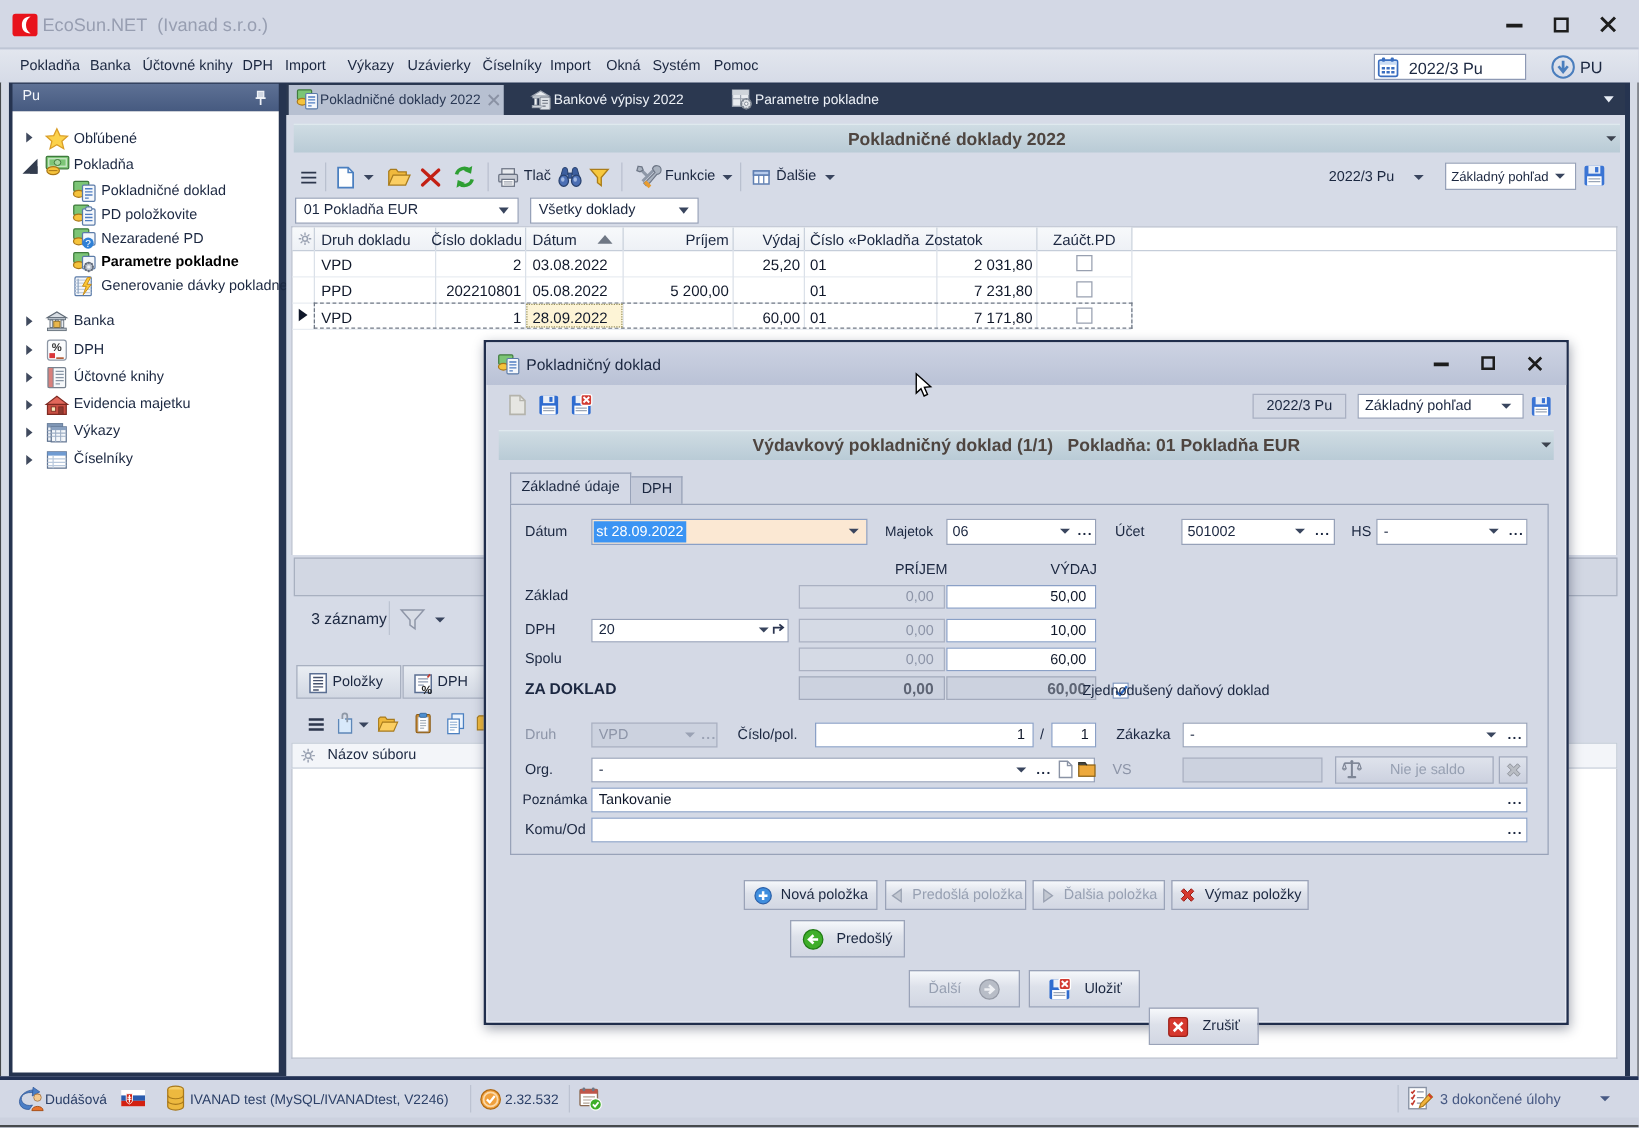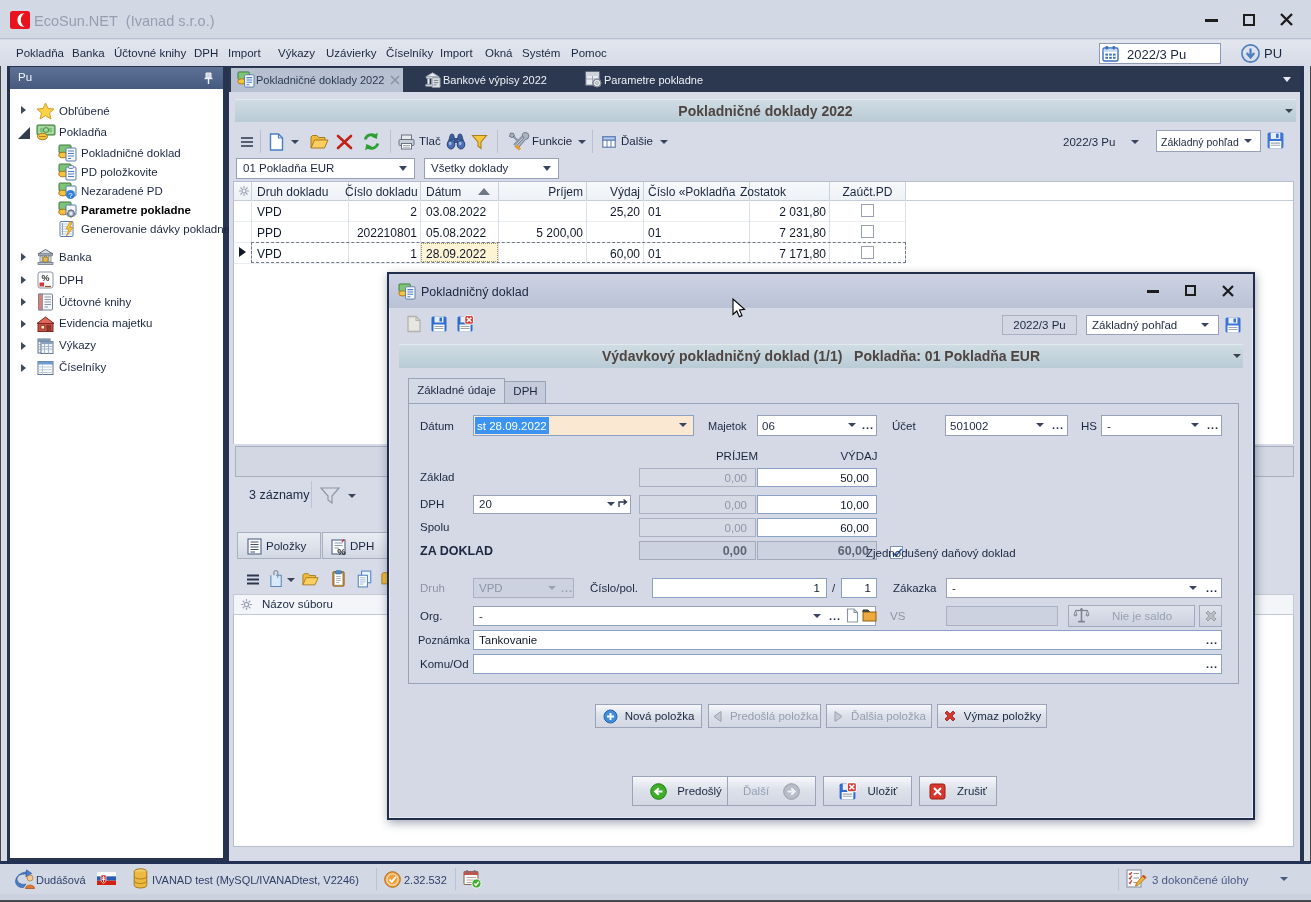--- a/index.html
+++ b/index.html
@@ -608,38 +608,38 @@
 <div class="btn" style="left:708px;top:704px;width:113px;height:24px;color:#97a0b2"><svg width="13" height="13" viewBox="0 0 13 13" style="position:static;margin-right:6px">
       <path d="M10 1.5 L3 6.5 L10 11.5 Z" fill="#c3c8d2" stroke="#9aa2b2"></path>
     </svg>Predošlá položka</div>
 <div class="btn" style="left:826px;top:704px;width:106px;height:24px;color:#97a0b2"><svg width="13" height="13" viewBox="0 0 13 13" style="position:static;margin-right:6px">
       <path d="M3 1.5 L10 6.5 L3 11.5 Z" fill="#c3c8d2" stroke="#9aa2b2"></path>
     </svg>Ďalšia položka</div>
 <div class="btn" style="left:937px;top:704px;width:110px;height:24px"><svg width="14" height="14" viewBox="0 0 14 14" style="position:static;margin-right:7px">
       <path d="M2 4 L4 2 L7 5 L10 2 L12 4 L9 7 L12 10 L10 12 L7 9 L4 12 L2 10 L5 7 Z" fill="#d6382e" stroke="#9c1f17" stroke-width=".8"></path>
     </svg>Výmaz položky</div>
 
-<div class="btn" style="left:632px;top:776px;width:108px;height:30px"><svg width="17" height="17" viewBox="0 0 17 17" style="position:static;margin-right:10px">
+<div class="btn" style="left:632px;top:736px;width:92px;height:30px"><svg width="17" height="17" viewBox="0 0 17 17" style="position:static;margin-right:10px">
       <circle cx="8.5" cy="8.5" r="7.8" fill="#3fae2a" stroke="#1f7a12"></circle>
       <path d="M12.5 8.5 H6 M8.8 5.2 L5.2 8.5 L8.8 11.8" stroke="#fff" stroke-width="2" fill="none"></path>
     </svg>Predošlý</div>
 <div class="btn" style="left:727px;top:776px;width:89px;height:30px;color:#97a0b2">Ďalší<svg width="17" height="17" viewBox="0 0 17 17" style="position:static;margin-left:14px">
       <circle cx="8.5" cy="8.5" r="7.8" fill="#b8bdc7" stroke="#959aa6"></circle>
       <path d="M4.5 8.5 H11 M8.2 5.2 L11.8 8.5 L8.2 11.8" stroke="#eef0f4" stroke-width="2" fill="none"></path>
     </svg></div>
 <div class="btn" style="left:823px;top:776px;width:89px;height:30px"><svg width="19" height="19" viewBox="0 0 18 18" style="position:static;margin-right:11px">
       <rect x="1.5" y="1.5" width="15" height="15" rx="1.5" fill="#2f6cd0"></rect>
       <rect x="4.5" y="1.5" width="9" height="6" fill="#e9eef6"></rect>
       <rect x="9.5" y="2.5" width="2.5" height="4" fill="#2f6cd0"></rect>
       <rect x="3.5" y="9.5" width="11" height="7" fill="#fff"></rect>
       <path d="M4.5 11.5 H13.5 M4.5 13.5 H13.5" stroke="#9aa6b8" stroke-width="1"></path>
       <rect x="8.8" y="0.6" width="8.6" height="8.6" rx="1.6" fill="#d23a32" stroke="#fff" stroke-width="1"></rect>
       <path d="M10.8 2.6 L15.4 7 M15.4 2.6 L10.8 7" stroke="#fff" stroke-width="1.5"></path>
     </svg>Uložiť</div>
-<div class="btn" style="left:919px;top:776px;width:78px;height:30px"><svg width="17" height="17" viewBox="0 0 17 17" style="position:static;margin-right:11px">
+<div class="btn" style="left:919px;top:806px;width:88px;height:30px"><svg width="17" height="17" viewBox="0 0 17 17" style="position:static;margin-right:11px">
       <rect x="1" y="1" width="15" height="15" rx="2" fill="#d6382e" stroke="#9c1f17"></rect>
       <path d="M5 5 L12 12 M12 5 L5 12" stroke="#fff" stroke-width="2"></path>
     </svg>Zrušiť</div>
 
 <div class="a" style="left:0;top:861px;width:1311px;height:3px;background:#223154"></div>
 <div class="a" style="left:0;top:864px;width:1311px;height:30px;background:#d3d8e5"></div>
 <div class="a" style="left:0;top:894px;width:1311px;height:6px;background:#ccd1df"></div>
 <div class="a" style="left:0;top:900px;width:1311px;height:2px;background:#46494c"></div>
 <svg class="a" style="left:15px;top:869px" width="22" height="20" viewBox="0 0 22 20">
     <path d="M13.5 5.5 C5 3.5 0.5 8 2.5 12 C4 15 8 16 11 15 L8.5 18.5 C3.5 19 -0.5 15.5 0.8 10.5 C2 5.5 8 2.5 13.5 3 Z" fill="#4a7ec6" stroke="#2c5496" stroke-width=".6"></path>

